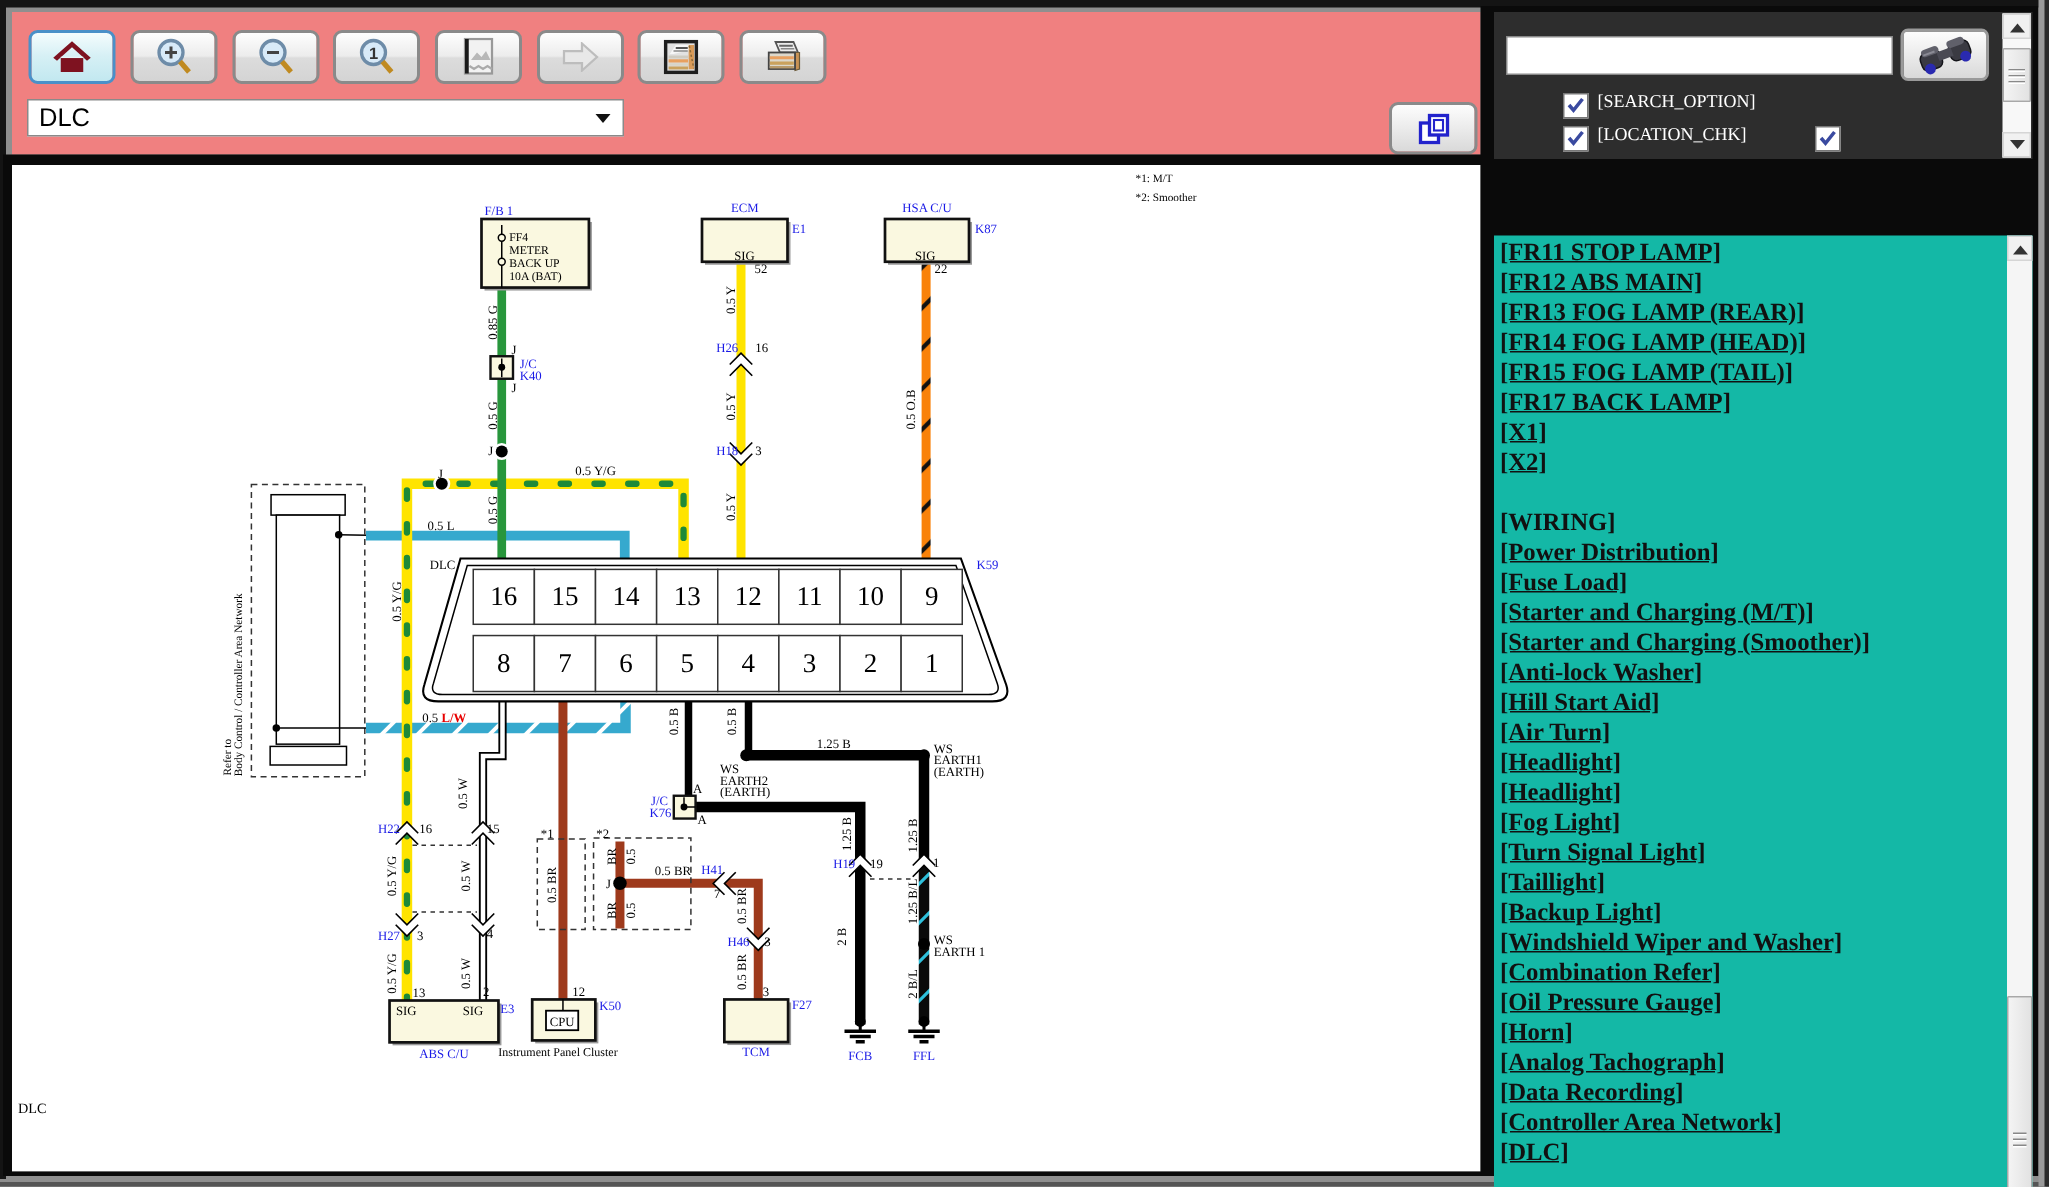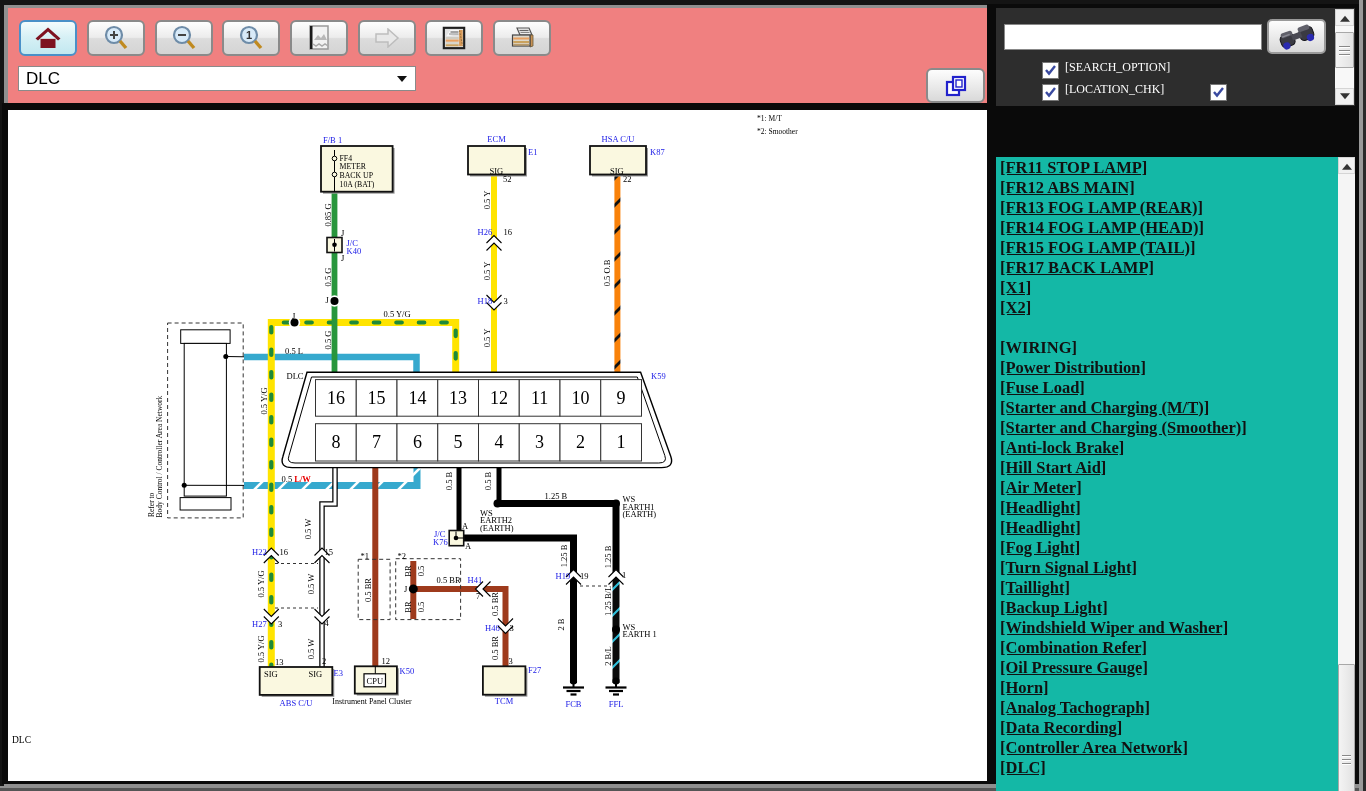--- a/index.html
+++ b/index.html
@@ -478,23 +478,23 @@
       <div><span>[FR15 FOG LAMP (TAIL)]</span></div>
       <div><span>[FR17 BACK LAMP]</span></div>
       <div><span>[X1]</span></div>
       <div><span>[X2]</span></div>
       <div>&nbsp;</div>
       <div>[WIRING]</div>
       <div><span>[Power Distribution]</span></div>
       <div><span>[Fuse Load]</span></div>
       <div><span>[Starter and Charging (M/T)]</span></div>
       <div><span>[Starter and Charging (Smoother)]</span></div>
-      <div><span>[Anti-lock Brake]</span></div>
+      <div><span>[Anti-lock Washer]</span></div>
       <div><span>[Hill Start Aid]</span></div>
-      <div><span>[Air Meter]</span></div>
+      <div><span>[Air Turn]</span></div>
       <div><span>[Headlight]</span></div>
       <div><span>[Headlight]</span></div>
       <div><span>[Fog Light]</span></div>
       <div><span>[Turn Signal Light]</span></div>
       <div><span>[Taillight]</span></div>
       <div><span>[Backup Light]</span></div>
       <div><span>[Windshield Wiper and Washer]</span></div>
       <div><span>[Combination Refer]</span></div>
       <div><span>[Oil Pressure Gauge]</span></div>
       <div><span>[Horn]</span></div>

